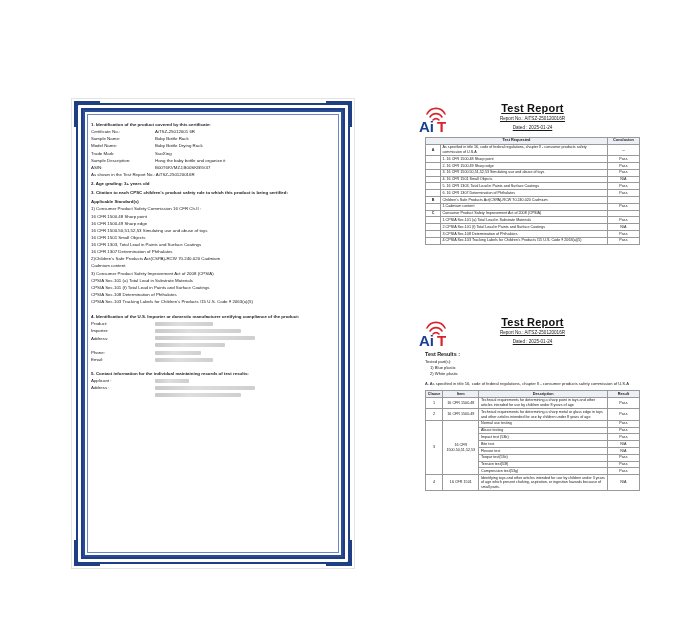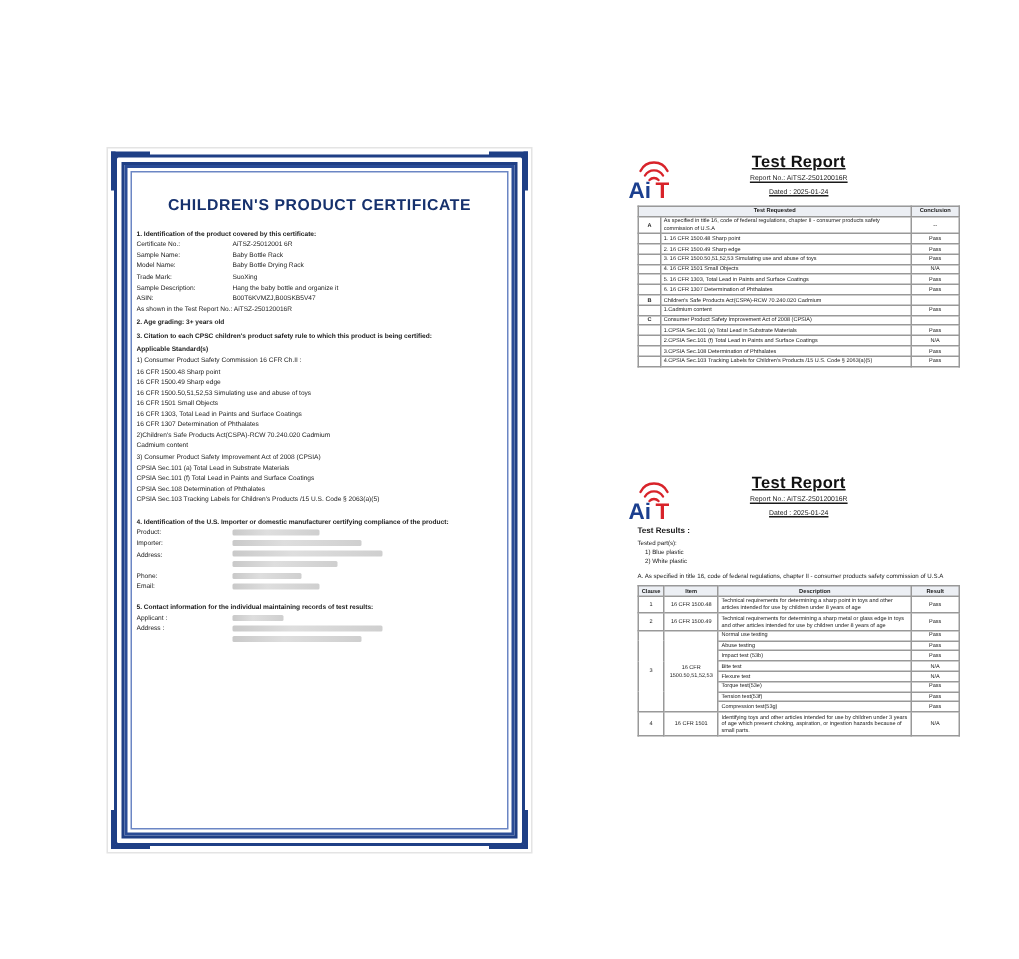--- a/index.html
+++ b/index.html
@@ -125,21 +125,20 @@
   <div class="cert">
     <div class="frame-outer"></div>
     <div class="frame-mid"></div>
     <div class="frame-inner"></div>
     <div class="corner tl"></div>
     <div class="corner tr"></div>
     <div class="corner bl"></div>
     <div class="corner br"></div>
 
     <div class="cert-content">
-      <div class="cert-title">CHILDREN'S PRODUCT CERTIFICATE</div>
 
       <div class="cert-body">
 
         <div class="sec">1. Identification of the product covered by this certificate:</div>
 
         <div class="kv">
           <div class="k">Certificate No.:</div>
           <div class="v">AiTSZ-25012001 6R</div>
         </div>
         <div class="kv">

